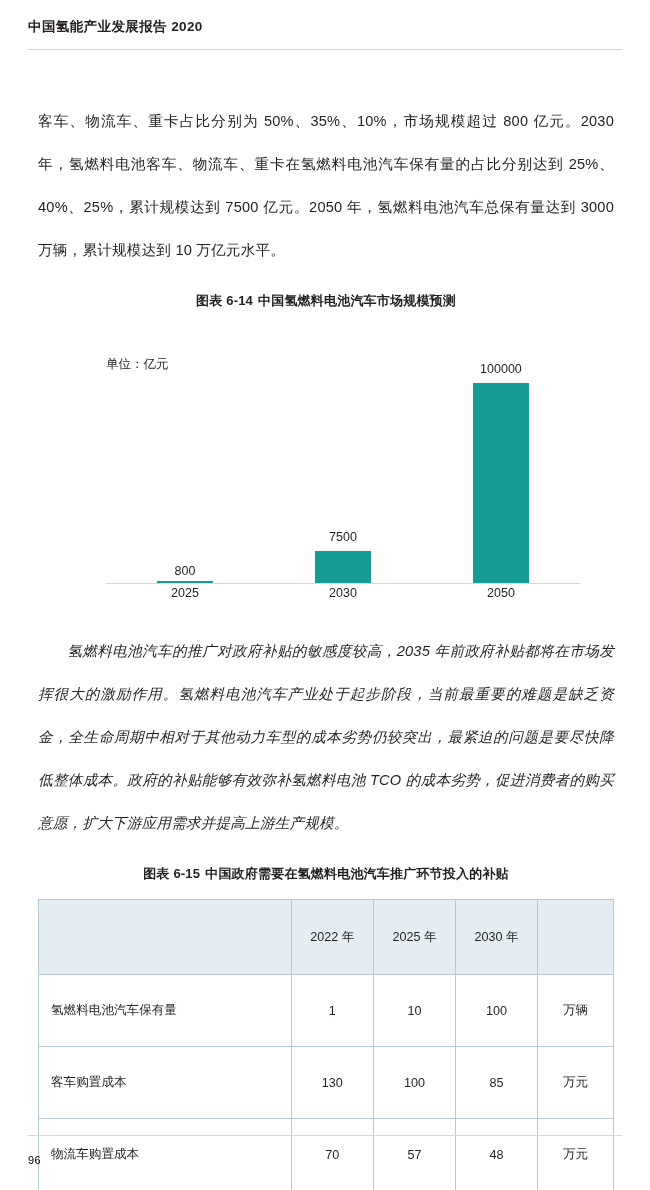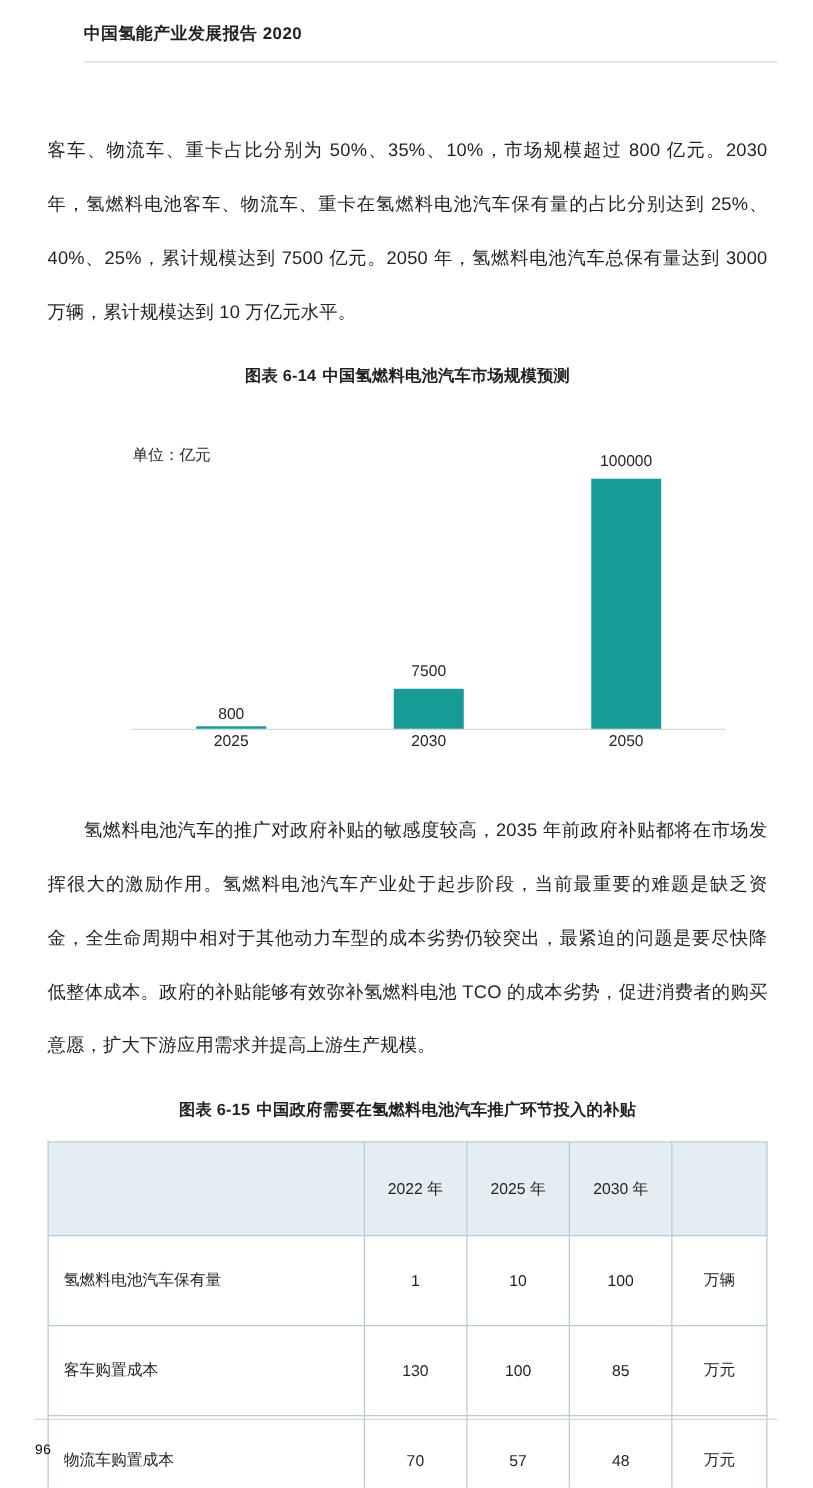--- a/index.html
+++ b/index.html
@@ -22,21 +22,20 @@
     box-sizing: border-box;
   }
 
   
   .header {
     position: absolute;
     top: 18px;
     left: 28px;
     right: 28px;
     height: 34px;
-    margin-left: 39px;
   }
   .header-title {
     font-size: 13.5px;
     font-weight: bold;
     letter-spacing: 0.4px;
     color: #231f20;
   }
   .header-rule {
     position: absolute;
     left: 0;
@@ -238,21 +237,21 @@
       </div>
 
       <div class="x-labels">
         <div class="x-label" style="left:0%;">2025</div>
         <div class="x-label" style="left:33.33%;">2030</div>
         <div class="x-label" style="left:66.66%;">2050</div>
       </div>
     </div>
 
 
-    <p class="body indent" style="margin-top:16px;">氢燃料电池汽车的推广对政府补贴的敏感度较高，2035 年前政府补贴都将在市场发挥很大的激励作用。氢燃料电池汽车产业处于起步阶段，当前最重要的难题是缺乏资金，全生命周期中相对于其他动力车型的成本劣势仍较突出，最紧迫的问题是要尽快降低整体成本。政府的补贴能够有效弥补氢燃料电池 TCO 的成本劣势，促进消费者的购买意愿，扩大下游应用需求并提高上游生产规模。</p>
+    <p class="body indent" style="margin-top:2px;font-style:italic;">氢燃料电池汽车的推广对政府补贴的敏感度较高，2035 年前政府补贴都将在市场发挥很大的激励作用。氢燃料电池汽车产业处于起步阶段，当前最重要的难题是缺乏资金，全生命周期中相对于其他动力车型的成本劣势仍较突出，最紧迫的问题是要尽快降低整体成本。政府的补贴能够有效弥补氢燃料电池 TCO 的成本劣势，促进消费者的购买意愿，扩大下游应用需求并提高上游生产规模。</p>
 
     <div class="fig-caption">
       <span class="num">图表 6-15</span><span>中国政府需要在氢燃料电池汽车推广环节投入的补贴</span>
     </div>
 
     <div class="table-wrap">
       <table class="subsidy">
         <colgroup>
           <col class="c0">
             <col class="c1">

